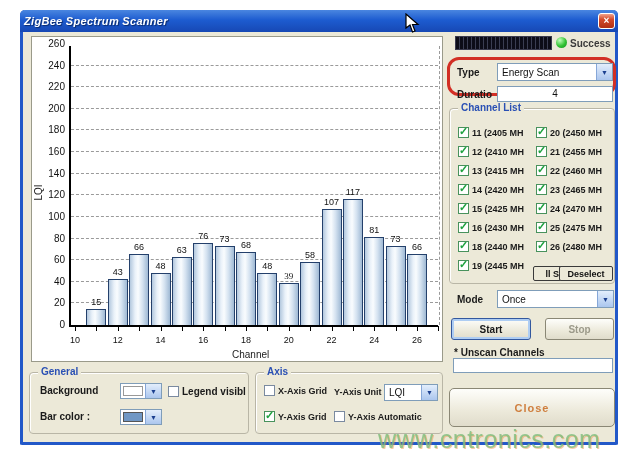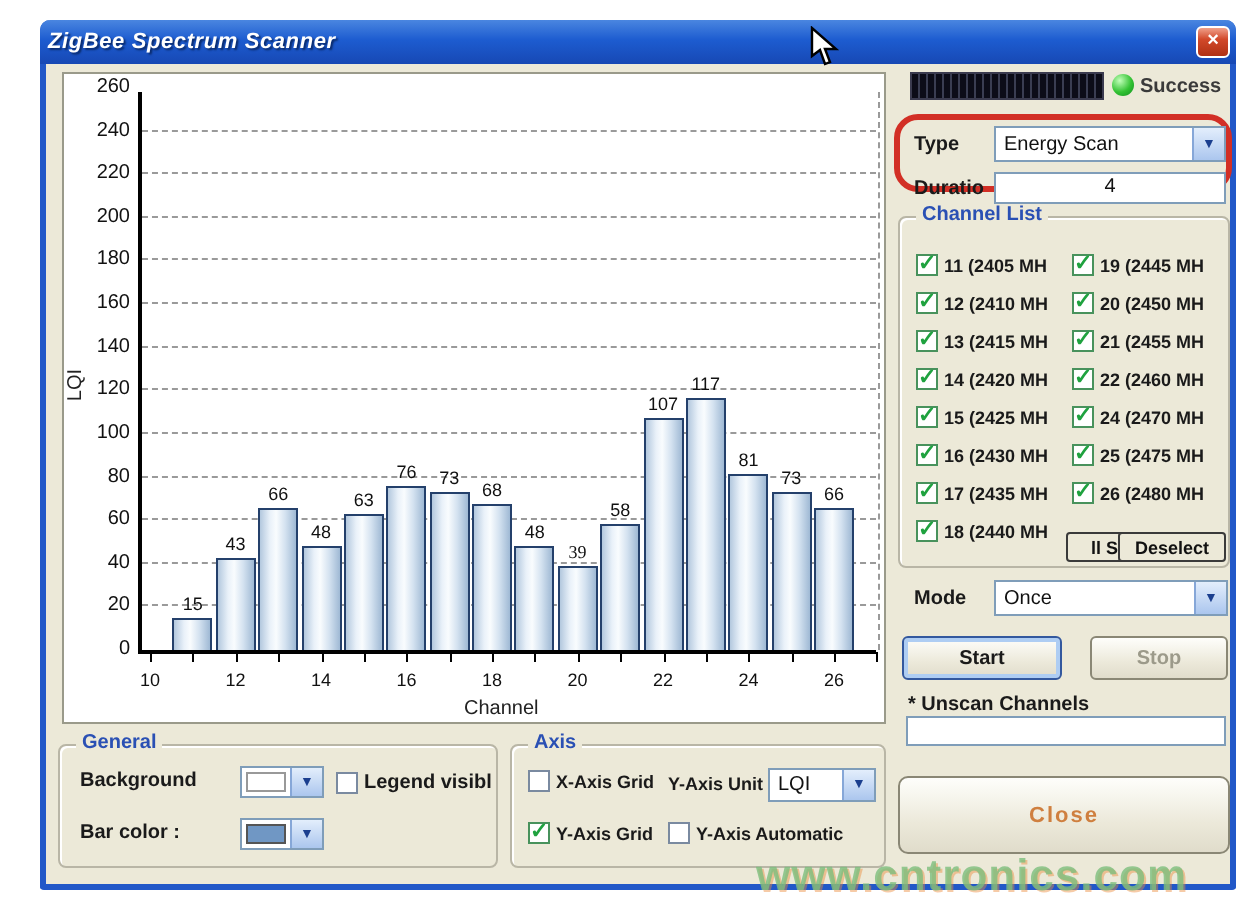--- a/index.html
+++ b/index.html
@@ -67,21 +67,21 @@
   .progressbar{position:absolute;background:#0c0c18;border:1px solid #3a3a4e;
     background-image:repeating-linear-gradient(90deg,transparent 0 3px,#3a3d52 3px 4px);}
   .success-dot{position:absolute;width:11px;height:11px;border-radius:50%;
     background:radial-gradient(circle at 35% 30%,#c2ffba,#33c233 55%,#0f8f1f);}
   .red-annot{position:absolute;border:3px solid #d22f25;border-radius:12px;pointer-events:none;}
 
   .channel-grid{position:absolute;left:8px;top:14px;display:grid;
     grid-auto-flow:column;grid-template-rows:repeat(8,19px);grid-template-columns:78px 78px;}
   .channel-grid .chk-row{position:static;}
 
-  .watermark{position:absolute;left:378px;top:425px;width:243px;font-size:22px;font-weight:bold;
+  .watermark{position:absolute;left:378px;top:425px;width:243px;font-size:25px;font-weight:normal;
     color:rgba(125,190,125,0.8);text-shadow:1px 1px 0 rgba(235,140,60,.45);letter-spacing:.5px;}
   .close-big-label{font-size:11px;font-weight:bold;color:#cf7f3f;letter-spacing:1px;}
   .cursor{position:absolute;left:405px;top:13px;width:15px;height:21px;z-index:50;}
 </style>
 </head>
 <body>
 
 <div class="win">
   <div class="titlebar">
     <span class="title-text">ZigBee Spectrum Scanner</span>
@@ -220,41 +220,41 @@
           <div class="chk-row">
             <span class="checkbox checked"></span>
             <span class="chk-label">15 (2425 MH</span>
           </div>
           <div class="chk-row">
             <span class="checkbox checked"></span>
             <span class="chk-label">16 (2430 MH</span>
           </div>
           <div class="chk-row">
             <span class="checkbox checked"></span>
-            <span class="chk-label">17 (2435 MH</span>
-          </div>
-          <div class="chk-row">
-            <span class="checkbox checked"></span>
             <span class="chk-label">18 (2440 MH</span>
           </div>
           <div class="chk-row">
             <span class="checkbox checked"></span>
             <span class="chk-label">19 (2445 MH</span>
           </div>
           <div class="chk-row">
             <span class="checkbox checked"></span>
             <span class="chk-label">20 (2450 MH</span>
           </div>
           <div class="chk-row">
             <span class="checkbox checked"></span>
             <span class="chk-label">21 (2455 MH</span>
           </div>
           <div class="chk-row">
             <span class="checkbox checked"></span>
             <span class="chk-label">22 (2460 MH</span>
+          </div>
+          <div class="chk-row">
+            <span class="checkbox checked"></span>
+            <span class="chk-label">23 (2465 MH</span>
           </div>
           <div class="chk-row">
             <span class="checkbox checked"></span>
             <span class="chk-label">24 (2470 MH</span>
           </div>
           <div class="chk-row">
             <span class="checkbox checked"></span>
             <span class="chk-label">25 (2475 MH</span>
           </div>
           <div class="chk-row">

